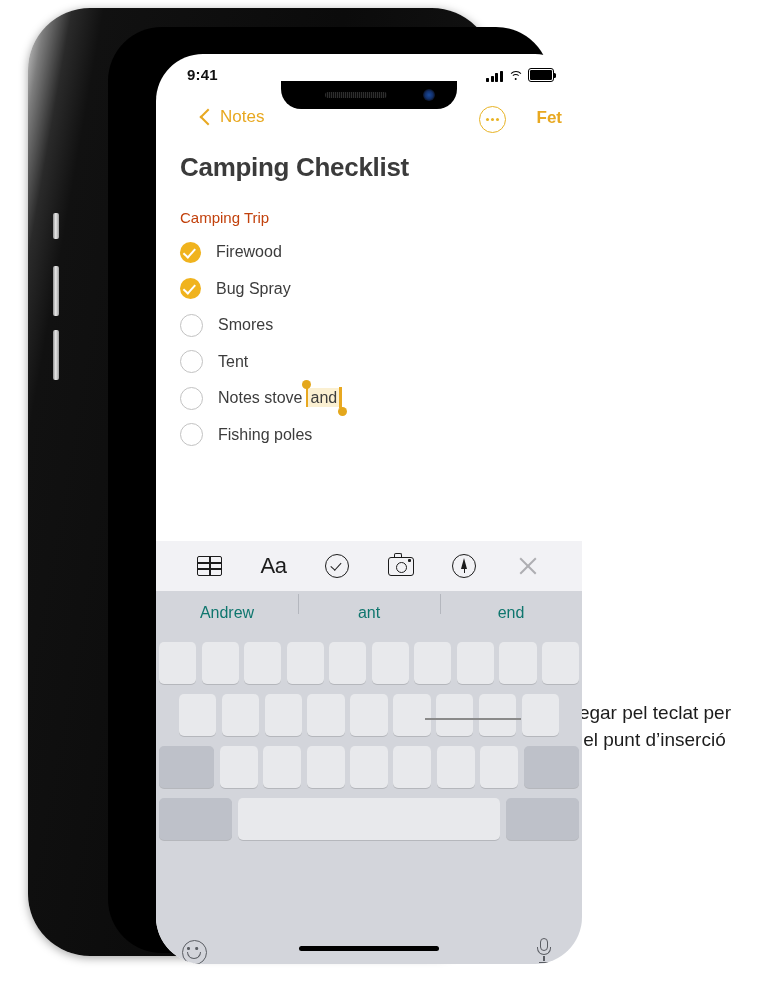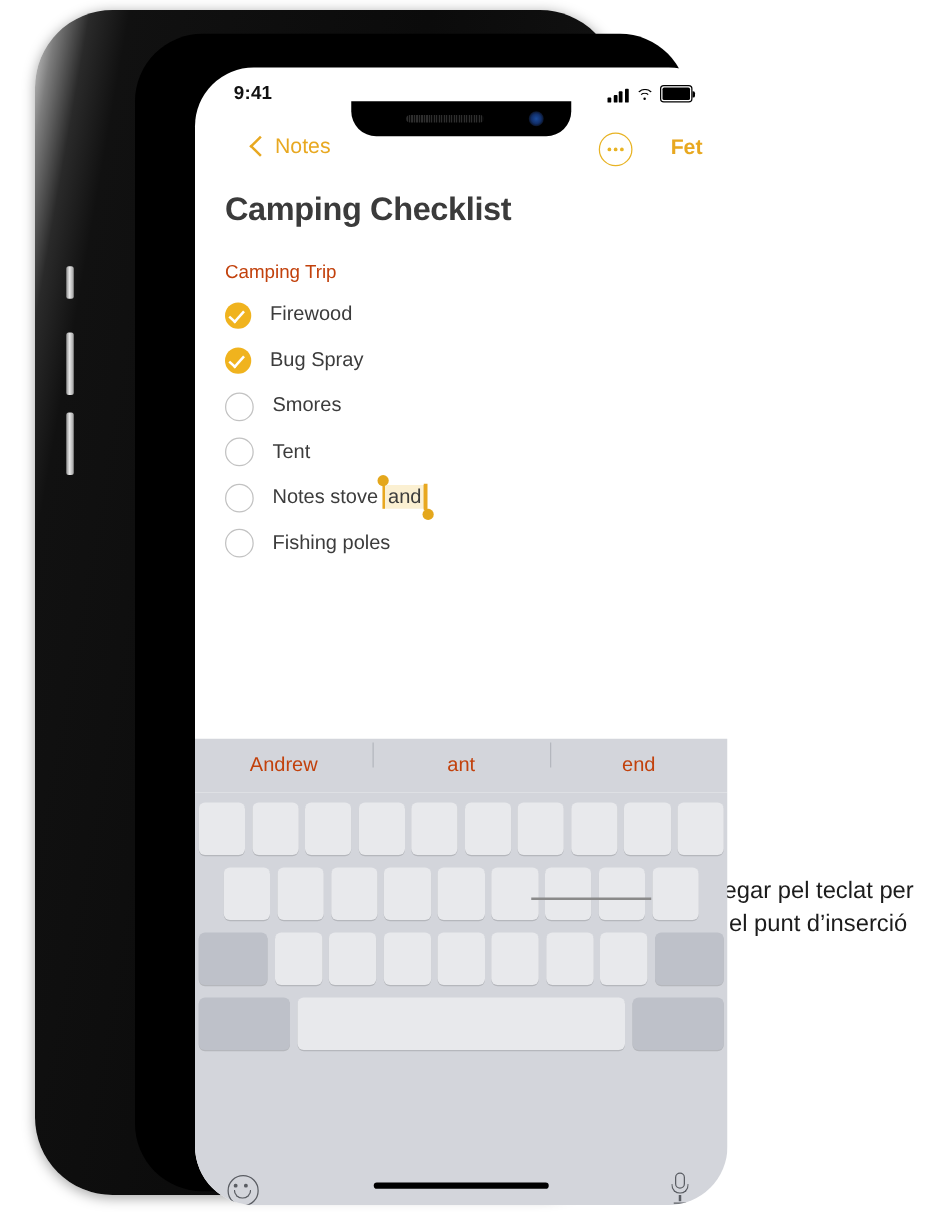--- a/index.html
+++ b/index.html
@@ -115,21 +115,21 @@
   #markup-icon i{position:absolute;left:50%;top:3.4px;margin-left:-3.4px;width:0;height:0;
     border-left:3.4px solid transparent;border-right:3.4px solid transparent;border-bottom:11px solid #1c1c1c;}
   #markup-icon b{position:absolute;left:50%;bottom:3.6px;margin-left:-.9px;width:1.8px;height:6.5px;background:#1c1c1c;}
   #close-icon{position:relative;width:20px;height:20px;}
   #close-icon i,#close-icon b{position:absolute;left:-1px;top:9px;width:22px;height:1.9px;background:#AEAEB2;}
   #close-icon i{transform:rotate(45deg);} #close-icon b{transform:rotate(-45deg);}
 
   
   #predictive-bar{position:absolute;left:0;top:537px;width:426px;height:43px;background:#D3D5DB;
     display:flex;align-items:center;z-index:10;}
-  .pred-item{flex:1;text-align:center;font-size:16px;color:#c2410c;cursor:pointer;position:relative;}
+  .pred-item{flex:1;text-align:center;font-size:16px;color:#0f766e;cursor:pointer;position:relative;}
   .pred-item+.pred-item::before{content:"";position:absolute;left:0;top:-10px;height:20px;width:1px;background:#B4B7BE;}
 
   
   #keyboard{position:absolute;left:0;top:580px;width:426px;height:330px;background:#D3D5DB;z-index:10;}
   .kb-row{display:flex;justify-content:center;align-items:center;}
   #kb-row1{padding:8px 3px 0;gap:5.4px;}
   #kb-row2{padding:10px 23px 0;gap:5.4px;}
   #kb-row3{padding:10px 3px 0;gap:5.4px;}
   #kb-row4{padding:10px 3px 0;gap:5.4px;}
   .key{height:42px;border-radius:5px;background:#E8E9EC;flex:1;box-shadow:0 1px 0 rgba(0,0,0,.14);}
@@ -229,20 +229,51 @@
           <div class="check-label">
             <span>Notes stove</span><span class="sel-wrap"><span class="sel-text">and</span><span class="sel-handle" id="sel-handle-start"></span><span class="sel-handle" id="sel-handle-end"></span><span id="insertion-caret"></span></span>
           </div>
         </div>
         <div class="check-row">
           <div class="checkbox unchecked"></div>
           <div class="check-label">Fishing poles</div>
         </div>
       </div>
 
+      <div id="kb-toolbar">
+        <div class="tb-btn">
+          <div id="table-icon">
+              <i></i>
+            </div>
+        </div>
+        <div class="tb-btn">
+          <div id="format-icon">Aa</div>
+        </div>
+        <div class="tb-btn">
+          <div id="checklist-icon"></div>
+        </div>
+        <div class="tb-btn">
+          <div id="camera-icon">
+              <i></i>
+              <div id="camera-bump"></div>
+            </div>
+        </div>
+        <div class="tb-btn">
+          <div id="markup-icon">
+              <i></i>
+              <b></b>
+            </div>
+        </div>
+        <div class="tb-btn">
+          <div id="close-icon">
+              <i></i>
+              <b></b>
+            </div>
+        </div>
+      </div>
 
       <div id="predictive-bar">
         <div class="pred-item">Andrew</div>
         <div class="pred-item">ant</div>
         <div class="pred-item">end</div>
       </div>
 
       <div id="keyboard">
         <div class="kb-row" id="kb-row1">
           <div class="key"></div>

